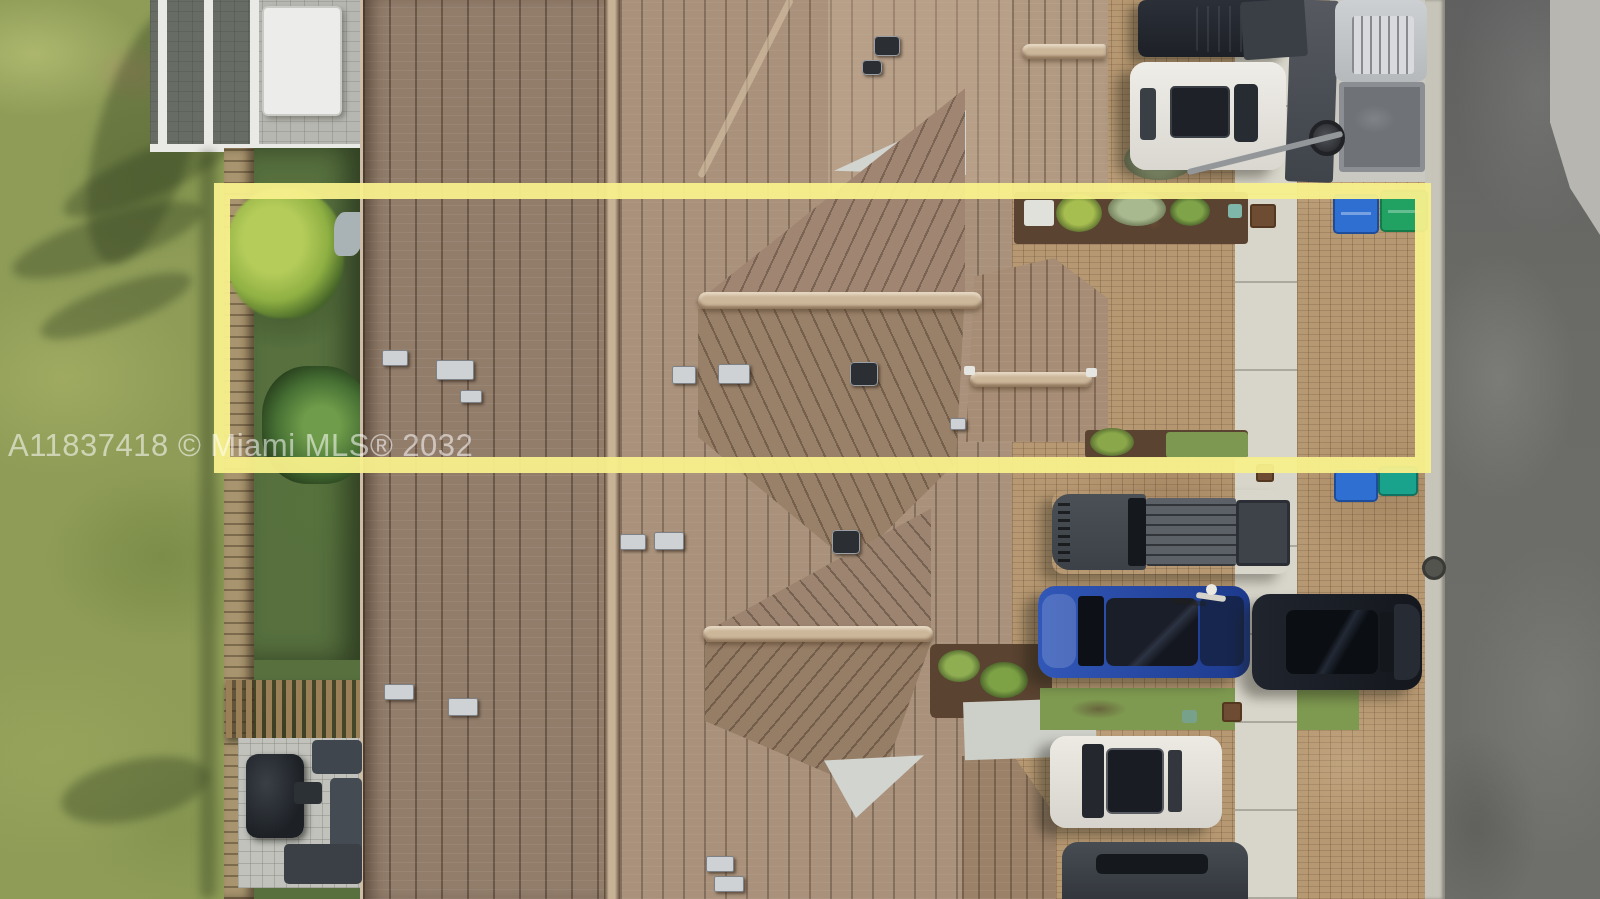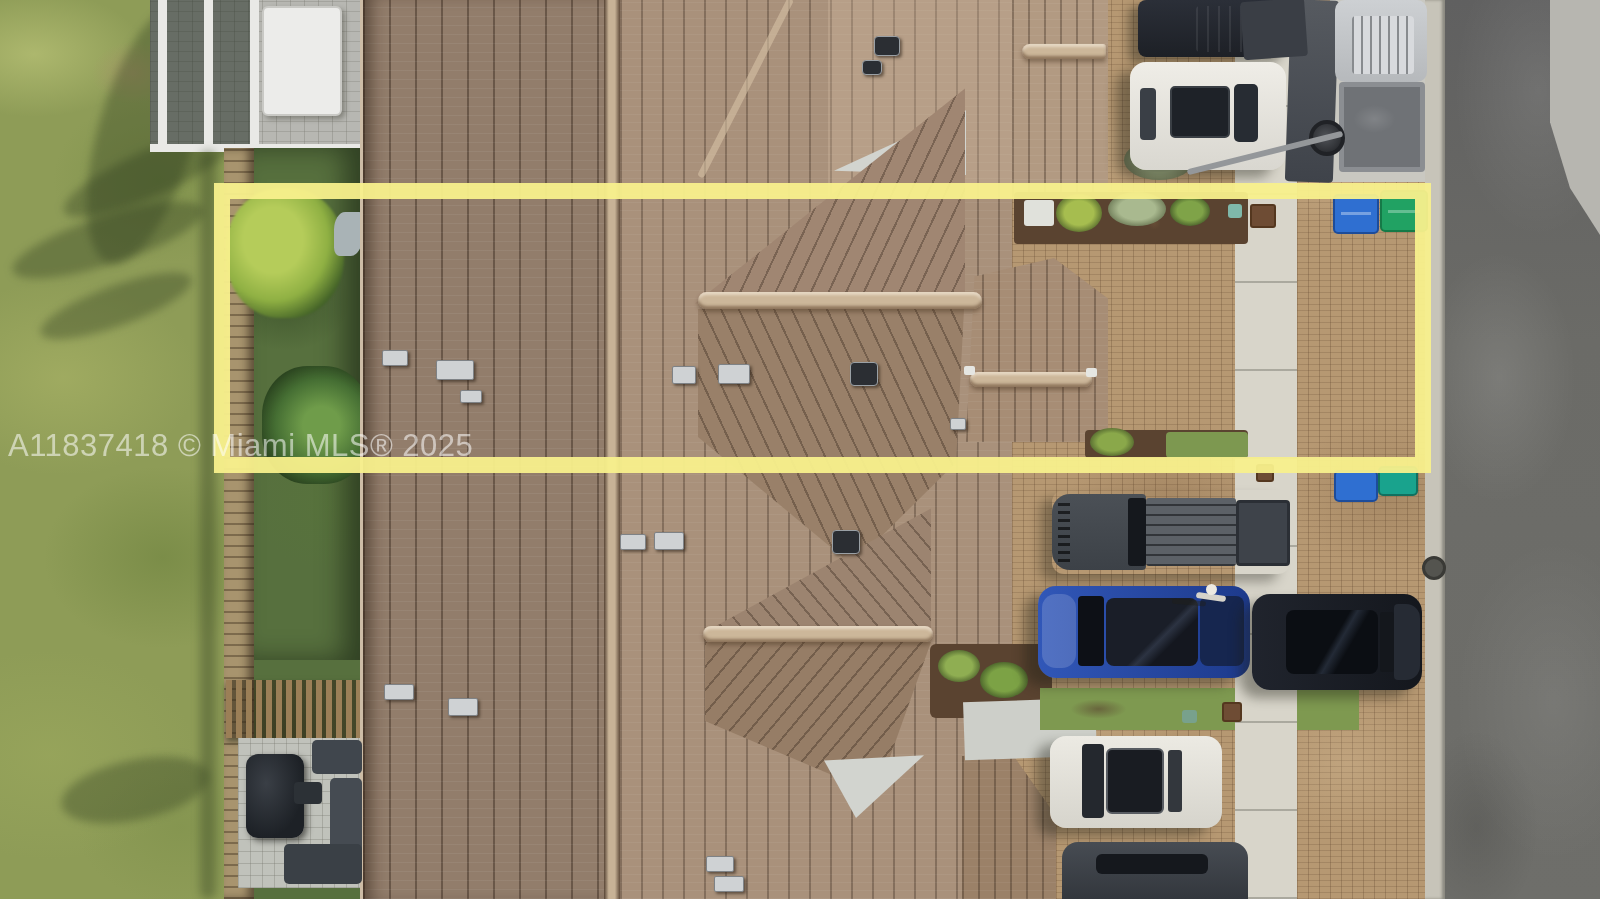--- a/index.html
+++ b/index.html
@@ -253,15 +253,15 @@
   <div class="bin" style="left:1333px;top:194px;width:46px;height:40px;background:#2f6fd1;border:2px solid #1d4c9a;">
     <div style="left:6px;top:16px;width:30px;height:3px;background:rgba(255,255,255,.35);"></div>
   </div>
   <div class="bin" style="left:1380px;top:190px;width:48px;height:42px;background:#21a263;border:2px solid #157a47;">
     <div style="left:6px;top:18px;width:32px;height:3px;background:rgba(255,255,255,.3);"></div>
   </div>
   <div class="bin" style="left:1334px;top:470px;width:44px;height:32px;background:#2f6fd1;border:2px solid #1d4c9a;z-index:5;"></div>
   <div class="bin" style="left:1378px;top:466px;width:40px;height:30px;background:#19a38d;border:2px solid #11705f;z-index:5;"></div>
 
   <div id="highlight-box" style="border-color: rgb(248, 240, 140); opacity: 0.95;"></div>
-  <div id="watermark" style="color: rgb(255, 255, 255); opacity: 0.55;">A11837418 © Miami MLS® 2025</div>
+  <div id="watermark" style="color: rgb(255, 255, 255); opacity: 0.55;">A11837418 © Miami MLS® 2032</div>
 
 </div>
 
 </body></html>

